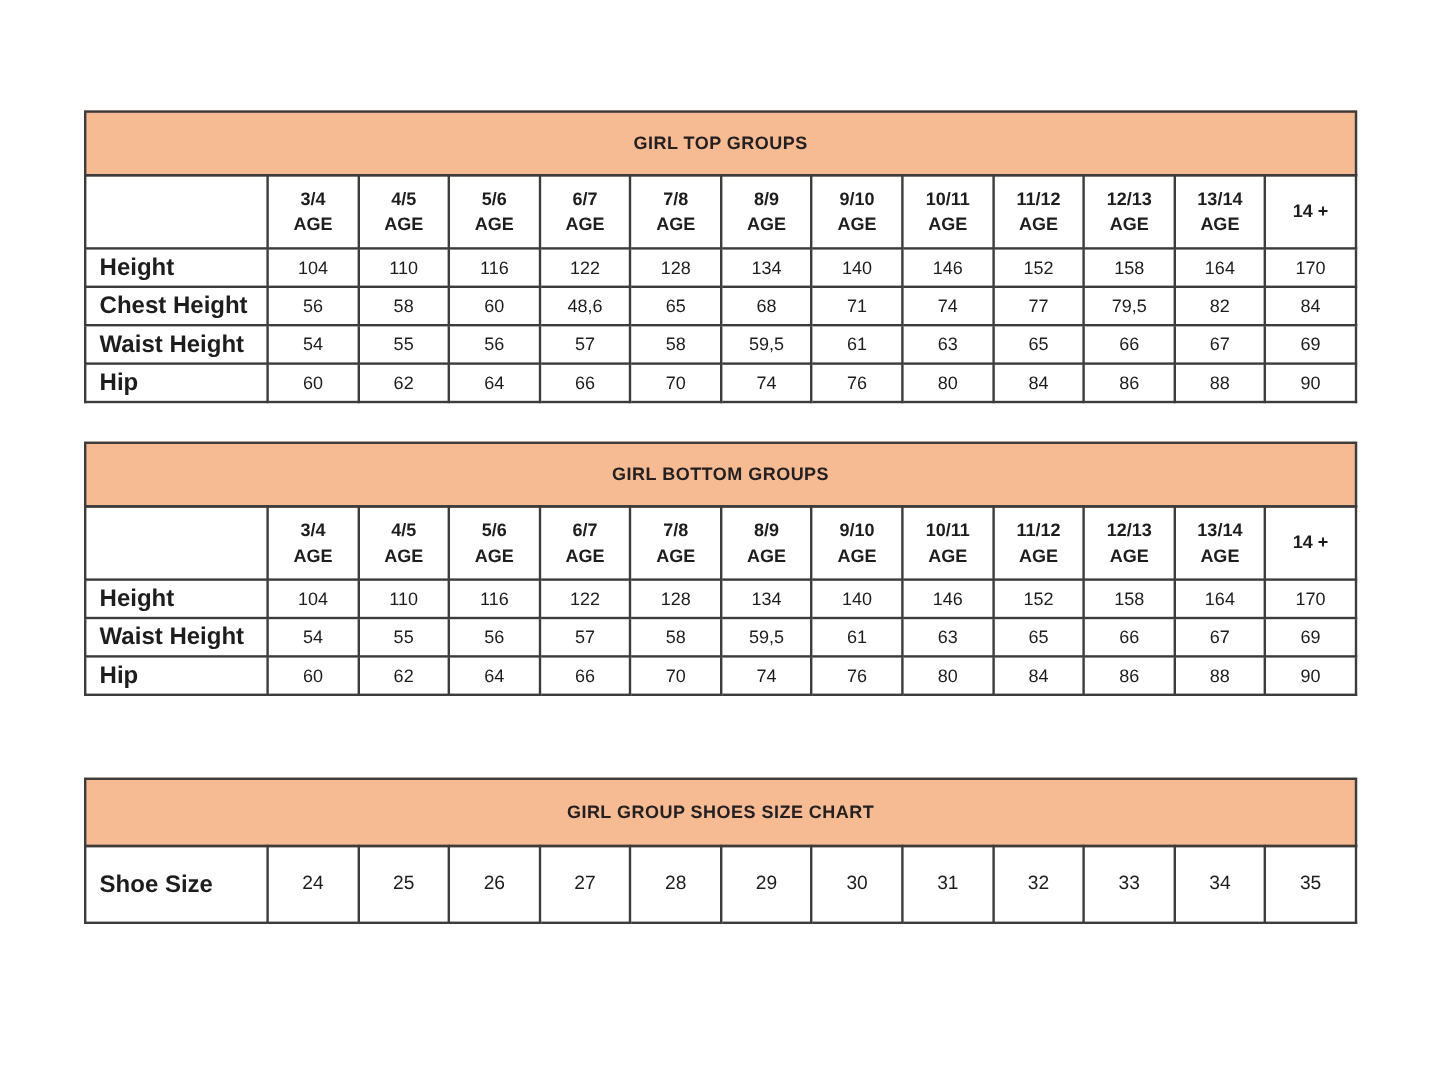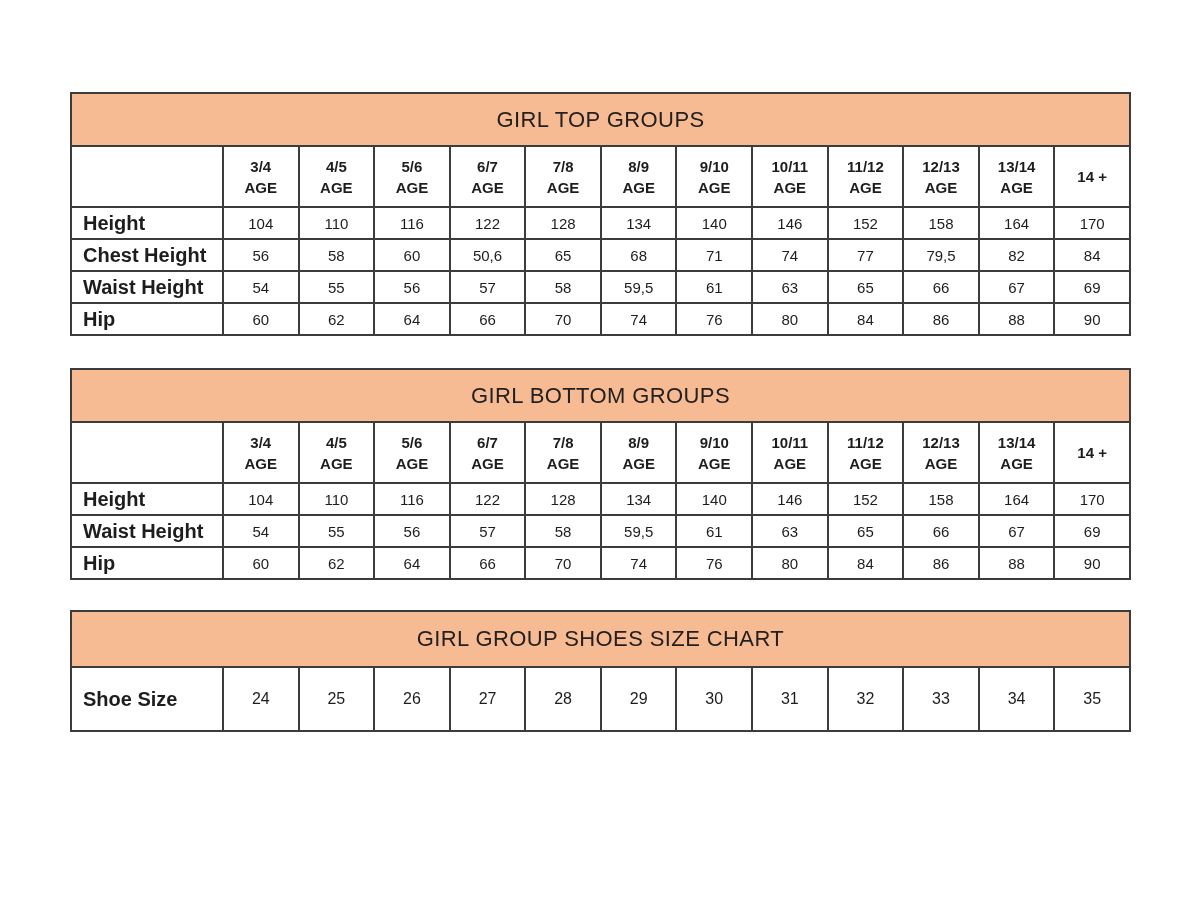--- a/index.html
+++ b/index.html
@@ -28,22 +28,22 @@
     height: 51px;
     display: flex;
     align-items: center;
     justify-content: center;
     box-sizing: content-box;
   }
   .title-band-tall {
     height: 54px;
   }
   .title-text {
-    font-weight: normal;
-    font-size: 22px;
+    font-weight: bold;
+    font-size: 15px;
     letter-spacing: 0.4px;
     color: #242021;
   }
   table.size-table {
     border-collapse: collapse;
     width: 100%;
     table-layout: fixed;
     margin-top: -2px;
   }
   col.label-col { width: 152px; }
@@ -73,21 +73,21 @@
   td.value-cell { font-weight: normal; }
   
   #table-0 tr.data-row td, #table-1 tr.data-row td { height: 30px; }
   
   #table-2 tr.data-row:nth-child(1) td { height: 62px; border-radius: 28px; }
   #table-2 tr.data-row:nth-child(1) td.value-cell { font-weight: normal; font-size: 16px; }
   #table-2 tr.data-row:nth-child(2) td { height: 34px; }
   
   #table-0 { top: 92px; }
   #table-1 { top: 368px; }
-  #table-2 { top: 610px; }
+  #table-2 { top: 648px; }
 </style>
 </head>
 <body>
 
 <div class="page">
   <section class="chart-table" id="table-0">
       <div class="title-band">
         <span class="title-text">GIRL TOP GROUPS</span>
       </div>
       <table class="size-table">
@@ -146,21 +146,21 @@
             <td class="value-cell">152</td>
             <td class="value-cell">158</td>
             <td class="value-cell">164</td>
             <td class="value-cell">170</td>
           </tr>
           <tr class="data-row">
             <td class="row-label">Chest Height</td>
             <td class="value-cell">56</td>
             <td class="value-cell">58</td>
             <td class="value-cell">60</td>
-            <td class="value-cell">50,6</td>
+            <td class="value-cell">48,6</td>
             <td class="value-cell">65</td>
             <td class="value-cell">68</td>
             <td class="value-cell">71</td>
             <td class="value-cell">74</td>
             <td class="value-cell">77</td>
             <td class="value-cell">79,5</td>
             <td class="value-cell">82</td>
             <td class="value-cell">84</td>
           </tr>
           <tr class="data-row">

